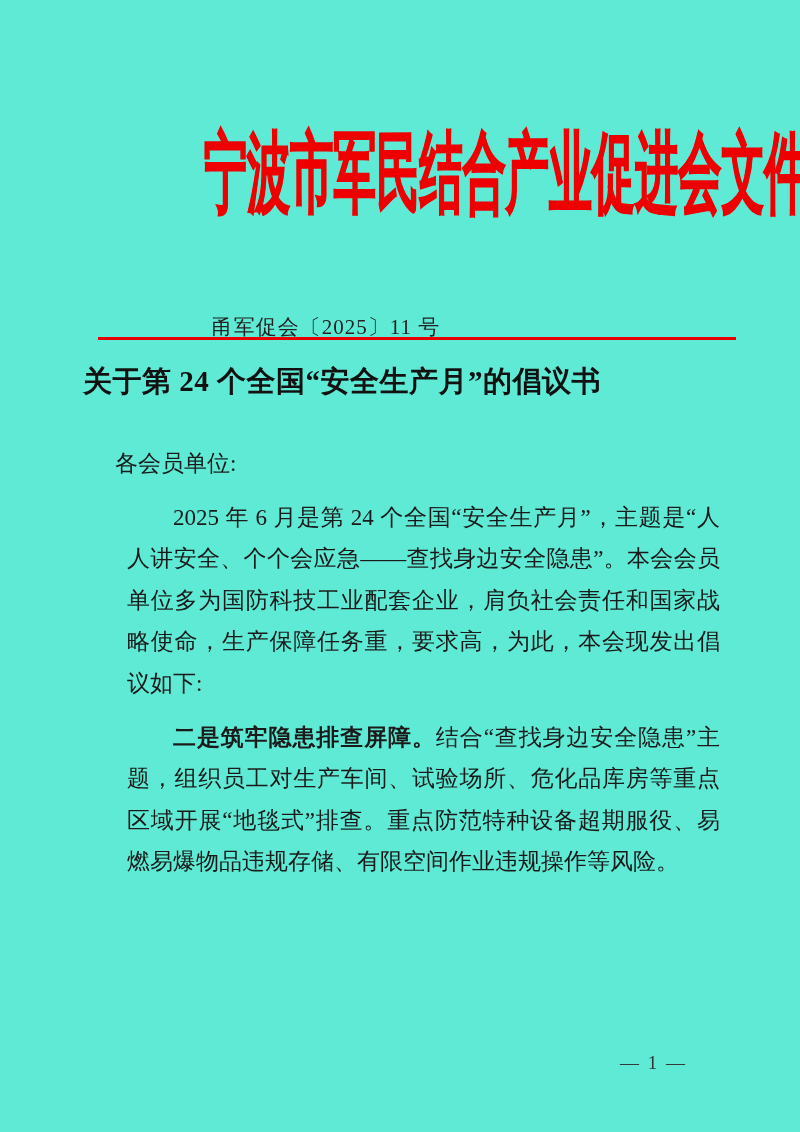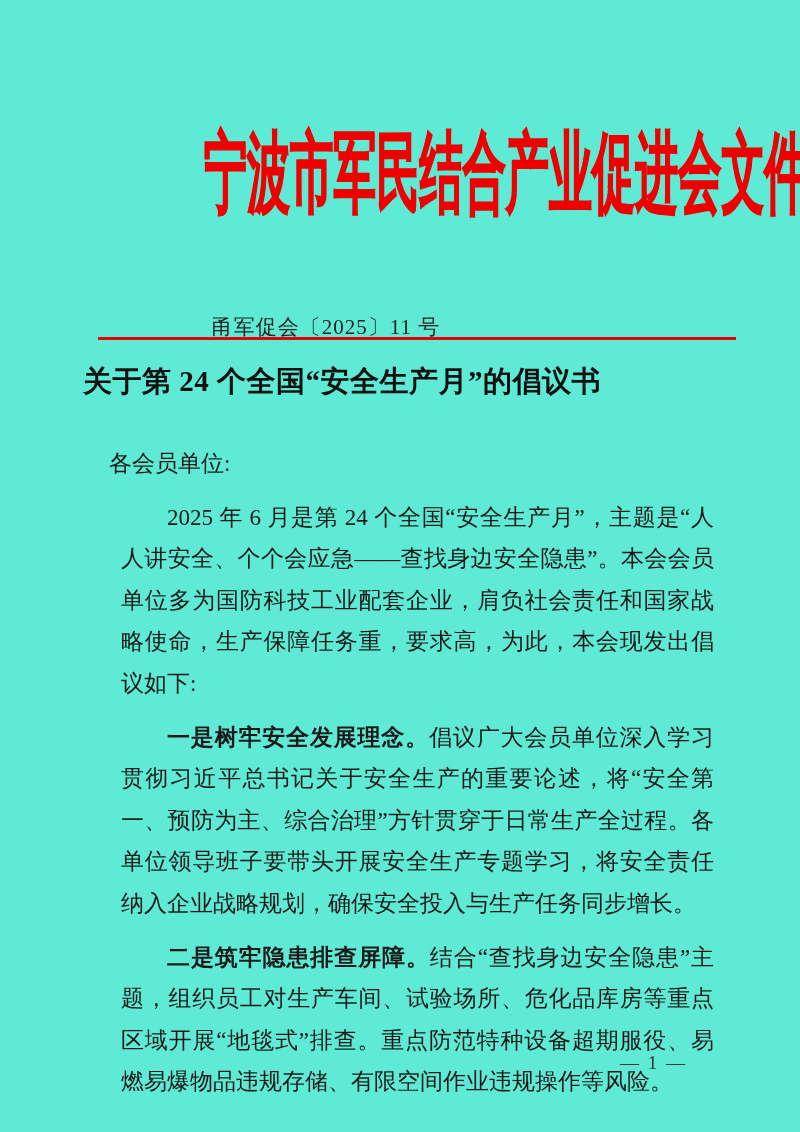--- a/index.html
+++ b/index.html
@@ -54,21 +54,21 @@
     margin: 0;
     text-align: center;
     font-size: 29px;
     font-weight: bold;
     letter-spacing: 0.5px;
     color: #111111;
   }
   .body-text {
     position: absolute;
     top: 443px;
-    left: 109px;
+    left: 115px;
     width: 617px;
     font-size: 23px;
     line-height: 41.6px;
     text-align: justify;
     color: #1a1a1a;
   }
   .salutation { margin: 0; text-indent: 0; }
   .para { margin: 12px; text-indent: 2em; }
   .lead { font-weight: bold; }
   .page-number {
@@ -92,20 +92,19 @@
 
   <div class="red-rule"></div>
 
   <h1 class="doc-title">关于第 24 个全国“安全生产月”的倡议书</h1>
 
   <div class="body-text">
     <p class="salutation">各会员单位:</p>
 
     <p class="para"><span>2025 年 6 月是第 24 个全国“安全生产月”，主题是“人人讲安全、个个会应急——查找身边安全隐患”。本会会员单位多为国防科技工业配套企业，肩负社会责任和国家战略使命，生产保障任务重，要求高，为此，本会现发出倡议如下:</span></p>
 
-    <p class="para"><b class="lead">一是树牢安全发展理念。</b><span>倡议广大会员单位深入学习贯彻习近平总书记关于安全生产的重要论述，将“安全第一、预防为主、综合治理”方针贯穿于日常生产全过程。各单位领导班子要带头开展安全生产专题学习，将安全责任纳入企业战略规划，确保安全投入与生产任务同步增长。</span></p>
 
     <p class="para"><b class="lead">二是筑牢隐患排查屏障。</b><span>结合“查找身边安全隐患”主题，组织员工对生产车间、试验场所、危化品库房等重点区域开展“地毯式”排查。重点防范特种设备超期服役、易燃易爆物品违规存储、有限空间作业违规操作等风险。</span></p>
   </div>
 
   <div class="page-number">— 1 —</div>
 
 </div>
 
 </body></html>

